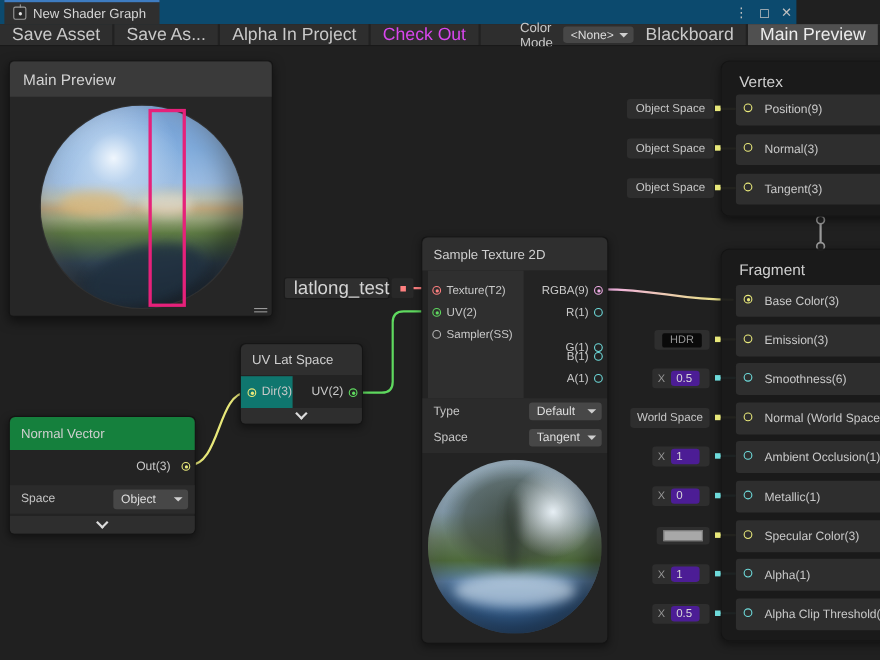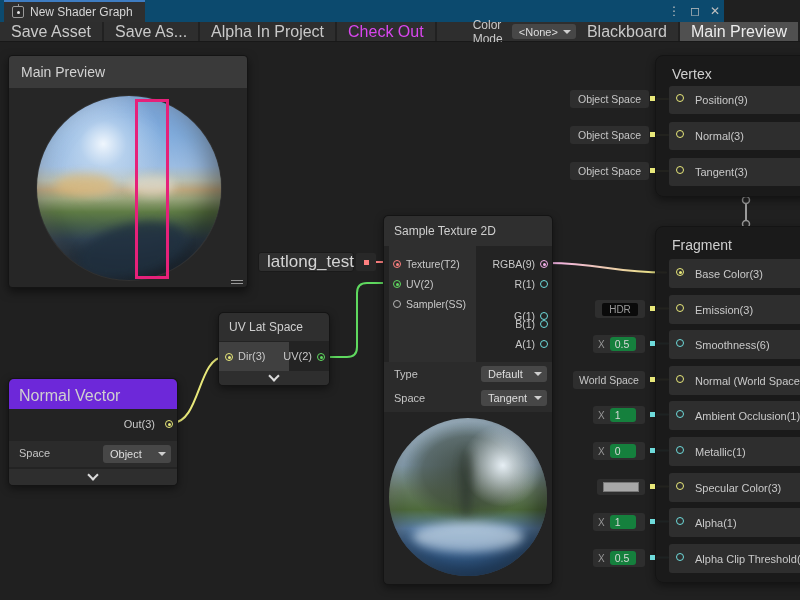--- a/index.html
+++ b/index.html
@@ -46,21 +46,21 @@
   .port { position:absolute; width:8px; height:8px; border-radius:50%; border:1.5px solid currentColor; background:transparent; }
   .port.filled::after { content:""; position:absolute; inset:1.5px; border-radius:50%; background:currentColor; }
   .c-y { color:#e8e87a; } .c-g { color:#5fd95f; } .c-c { color:#6edbdb; }
   .c-p { color:#f2aee8; } .c-r { color:#ff8080; } .c-gr { color:#b5b5b5; }
   .srow .port { left:7px; top:9px; }
   
   .pill { position:absolute; z-index:2; height:18px; background:#2e2e2e; border-radius:3px;
           display:flex; align-items:center; justify-content:center; color:#c6c6c6; font-size:10.5px; white-space:nowrap; }
   .xw { justify-content:flex-start; gap:5px; padding:0 5px; }
   .xw .xl { color:#969696; font-size:10px; }
-  .xw .xv { background:#15803d; border-radius:3px; color:#d8d8d8; font-size:10.5px;
+  .xw .xv { background:#4c1d95; border-radius:3px; color:#d8d8d8; font-size:10.5px;
             padding:0 5px; min-width:26px; height:14px; line-height:14px; }
   .hdrbox { background:#0a0a0a; border-radius:2px; color:#9a9a9a; font-size:10px; padding:1px 7px; }
   .swatch { width:36px; height:10px; background:#a8a8a8; border:1px solid #777; }
   .dot { position:absolute; z-index:2; width:5px; height:5px; background:currentColor; }
   
   #mainpreview { position:absolute; left:8px; top:55px; width:240px; height:233px; z-index:2;
                  background:#262626; border:1px solid #141414; border-radius:4px; box-shadow:0 4px 10px rgba(0,0,0,.5); }
   #mp-head { height:32px; background:#3a3a3a; border-radius:4px 4px 0 0; display:flex; align-items:center;
              padding-left:12px; color:#d2d2d2; font-size:14px; }
   #mp-body { position:absolute; inset:32px 0 0 0; border-radius:0 0 4px 4px; overflow:hidden; }
@@ -359,35 +359,35 @@
   <span class="thumb"></span>
   <span class="pname">latlong_test</span>
   <span class="expand"></span>
 </div>
 <div id="prop-dotbox">
   <span class="dot c-r" style="left:8px;top:7px;"></span>
 </div>
 
 <div class="node" style="left:218px;top:312px;width:112px;height:74px;">
   <div class="ntitle" style="background:#2f2f2f;border-radius:5px 5px 0 0;height:28px;padding:7px 10px;font-size:12px;">UV Lat Space</div>
-  <div style="position:absolute;left:0;top:29px;width:70px;height:30px;background:#404040;">
+  <div style="position:absolute;left:0;top:29px;width:47px;height:30px;background:#0f766e;">
     <span class="port c-y filled" style="left:6px;top:11px;"></span>
     <span style="position:absolute;left:19px;top:8px;color:#c9c9c9;font-size:11px;">Dir(3)</span>
   </div>
   <div style="position:absolute;right:0;top:29px;width:54px;height:30px;">
     <span style="position:absolute;right:17px;top:8px;color:#c9c9c9;font-size:11px;">UV(2)</span>
     <span class="port c-g filled" style="right:4px;top:11px;"></span>
   </div>
   <div class="chevbar">
       <span class="chev"></span>
     </div>
 </div>
 
 <div class="node" style="left:8px;top:378px;width:170px;height:108px;">
-  <div class="ntitle" style="background:#6d28d9;border-radius:5px 5px 0 0;height:30px;padding:8px 10px;font-size:16px;">Normal Vector</div>
+  <div class="ntitle" style="background:#15803d;border-radius:5px 5px 0 0;height:30px;padding:8px 10px;font-size:12px;">Normal Vector</div>
   <div style="position:absolute;right:22px;top:30px;height:30px;display:flex;align-items:center;color:#c9c9c9;font-size:11px;">Out(3)</div>
   <span class="port c-y filled" style="left:156px;top:41px;"></span>
   <div style="position:absolute;left:0;right:0;top:62px;height:26px;background:#2b2b2b;">
     <span style="position:absolute;left:10px;top:6px;color:#c4c4c4;font-size:11px;">Space</span>
     <div class="dd" style="position:absolute;left:94px;top:4px;width:68px;height:18px;">
       <span>Object</span>
     </div>
   </div>
   <div class="chevbar" style="height:16px;">
       <span class="chev"></span>

